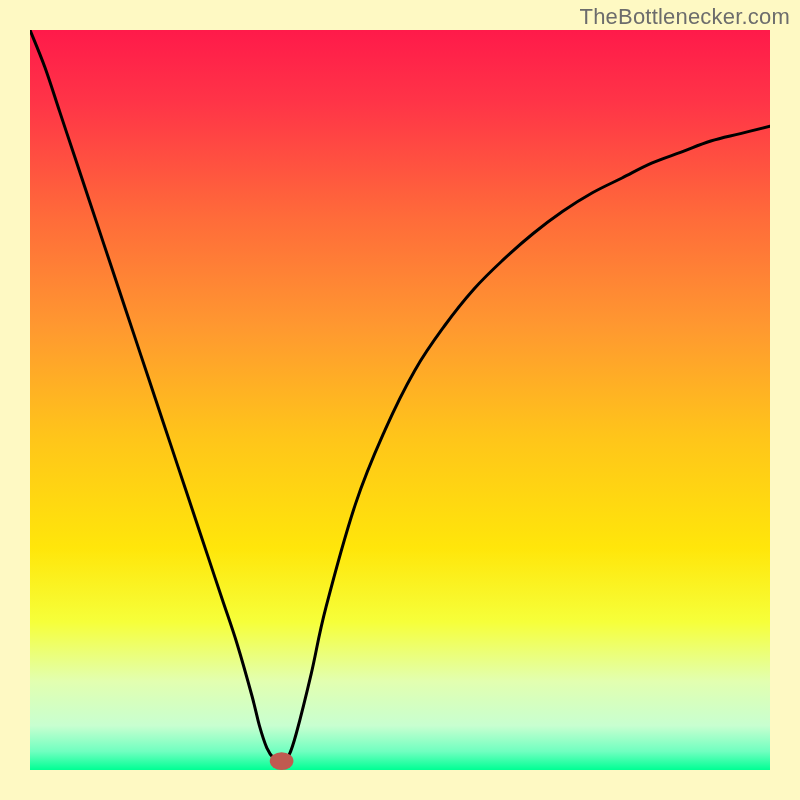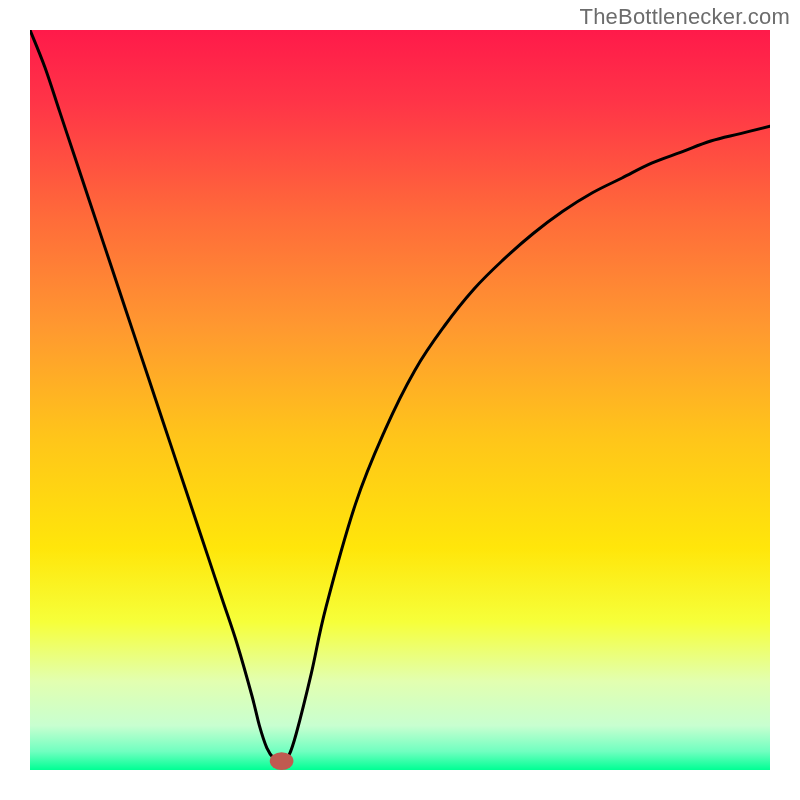--- a/index.html
+++ b/index.html
@@ -10,21 +10,21 @@
     background: #000;
     overflow: hidden;
     font-family: Arial, Helvetica, sans-serif;
   }
   .frame {
     position: absolute;
     top: 0;
     left: 0;
     width: 800px;
     height: 800px;
-    background: #ffffff;
+    background: #fef9c3;
     text-align: right;
   }
   .plot-area {
     position: absolute;
     top: 30px;
     left: 30px;
     width: 740px;
     height: 740px;
     overflow: hidden;
   }

